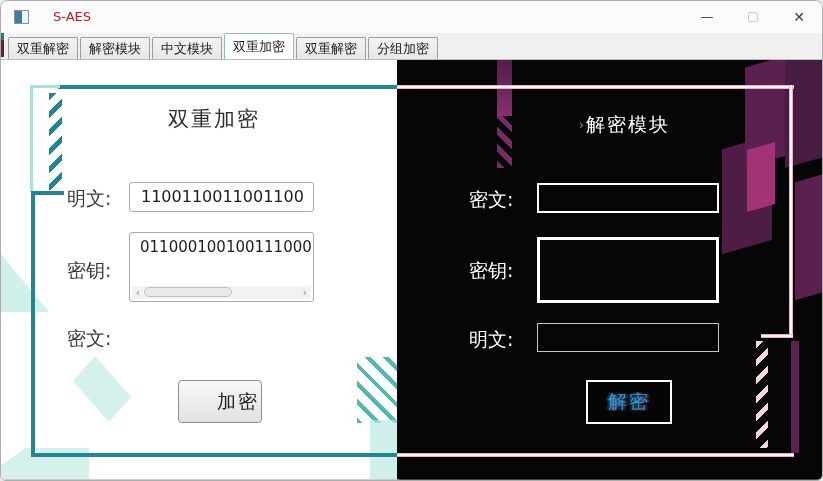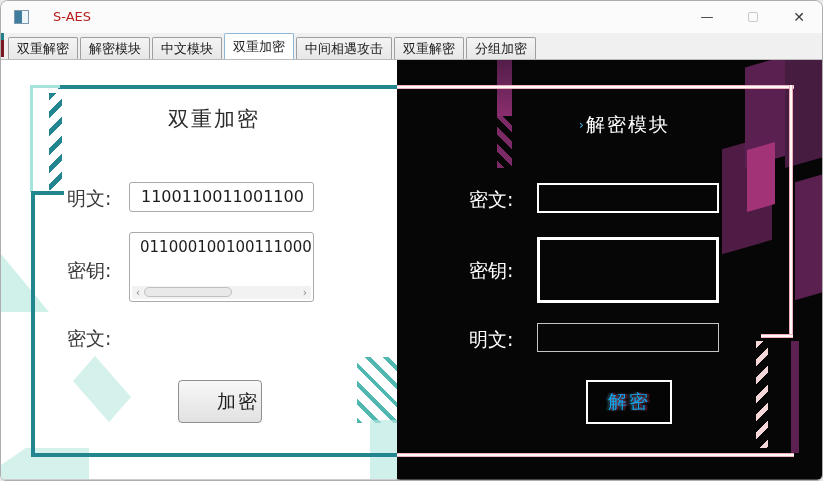--- a/index.html
+++ b/index.html
@@ -140,21 +140,20 @@
     </div>
   </div>
 
   <div class="tabbar">
     <div class="tabbar-accent-teal"></div>
     <div class="tabbar-accent-red"></div>
     <div class="tab">双重解密</div>
     <div class="tab">解密模块</div>
     <div class="tab">中文模块</div>
     <div class="tab selected">双重加密</div>
-    <div class="tab">中间相遇攻击</div>
     <div class="tab">双重解密</div>
     <div class="tab">分组加密</div>
   </div>
 
   <div class="content">
 
     <div class="panel-left">
 
       <div class="ld ld-tri1"></div>
       <div class="ld ld-diamond"></div>

